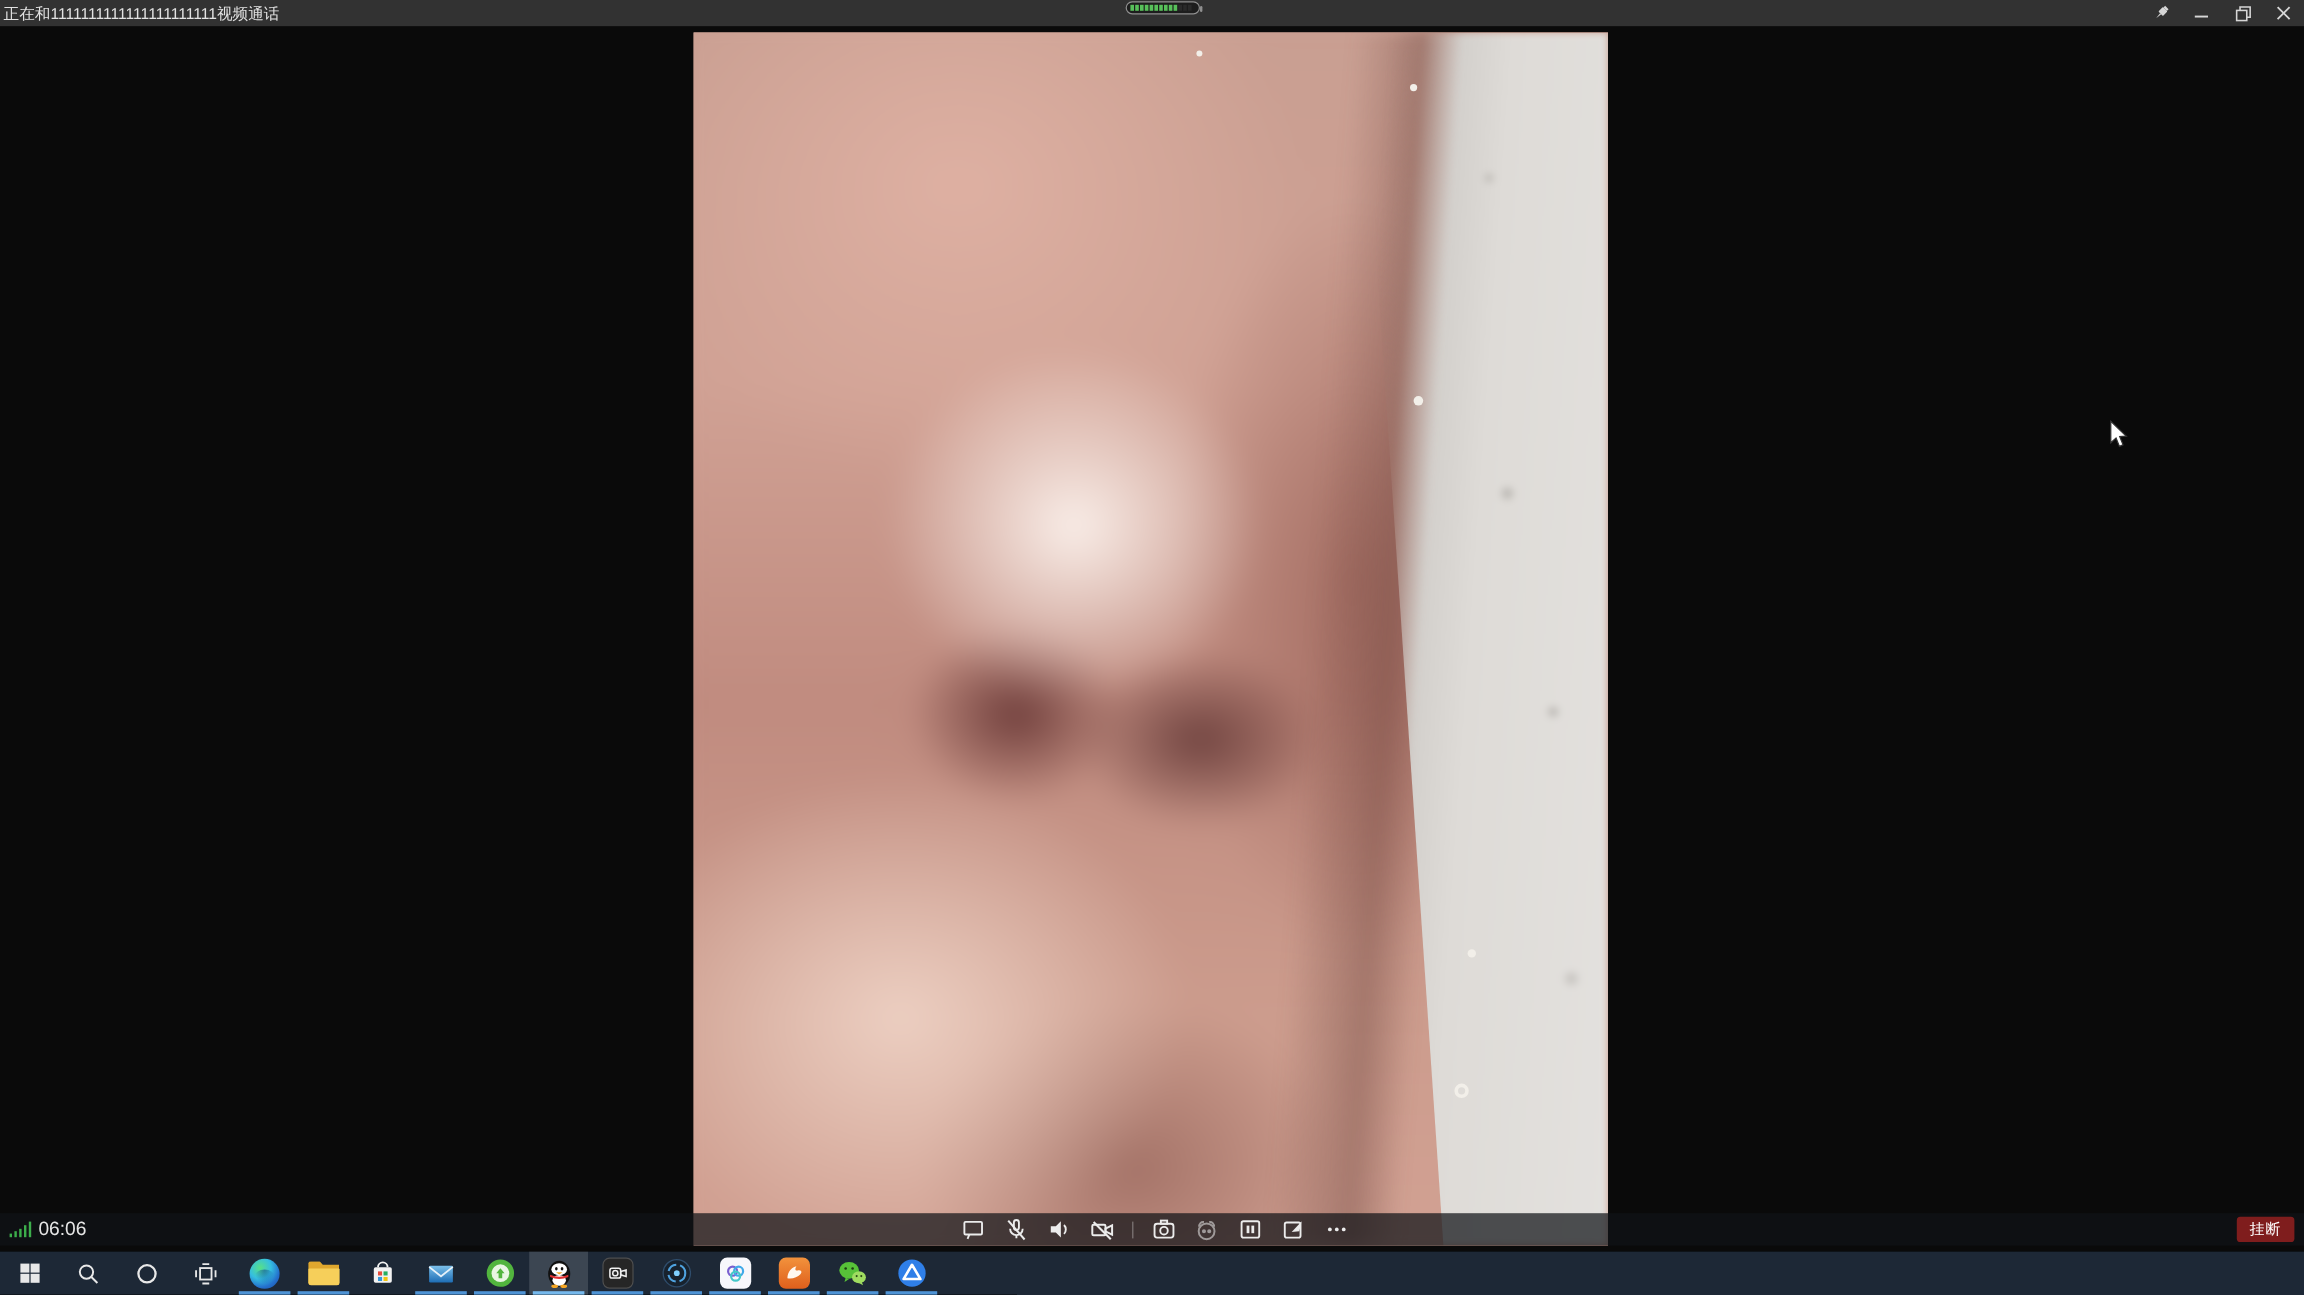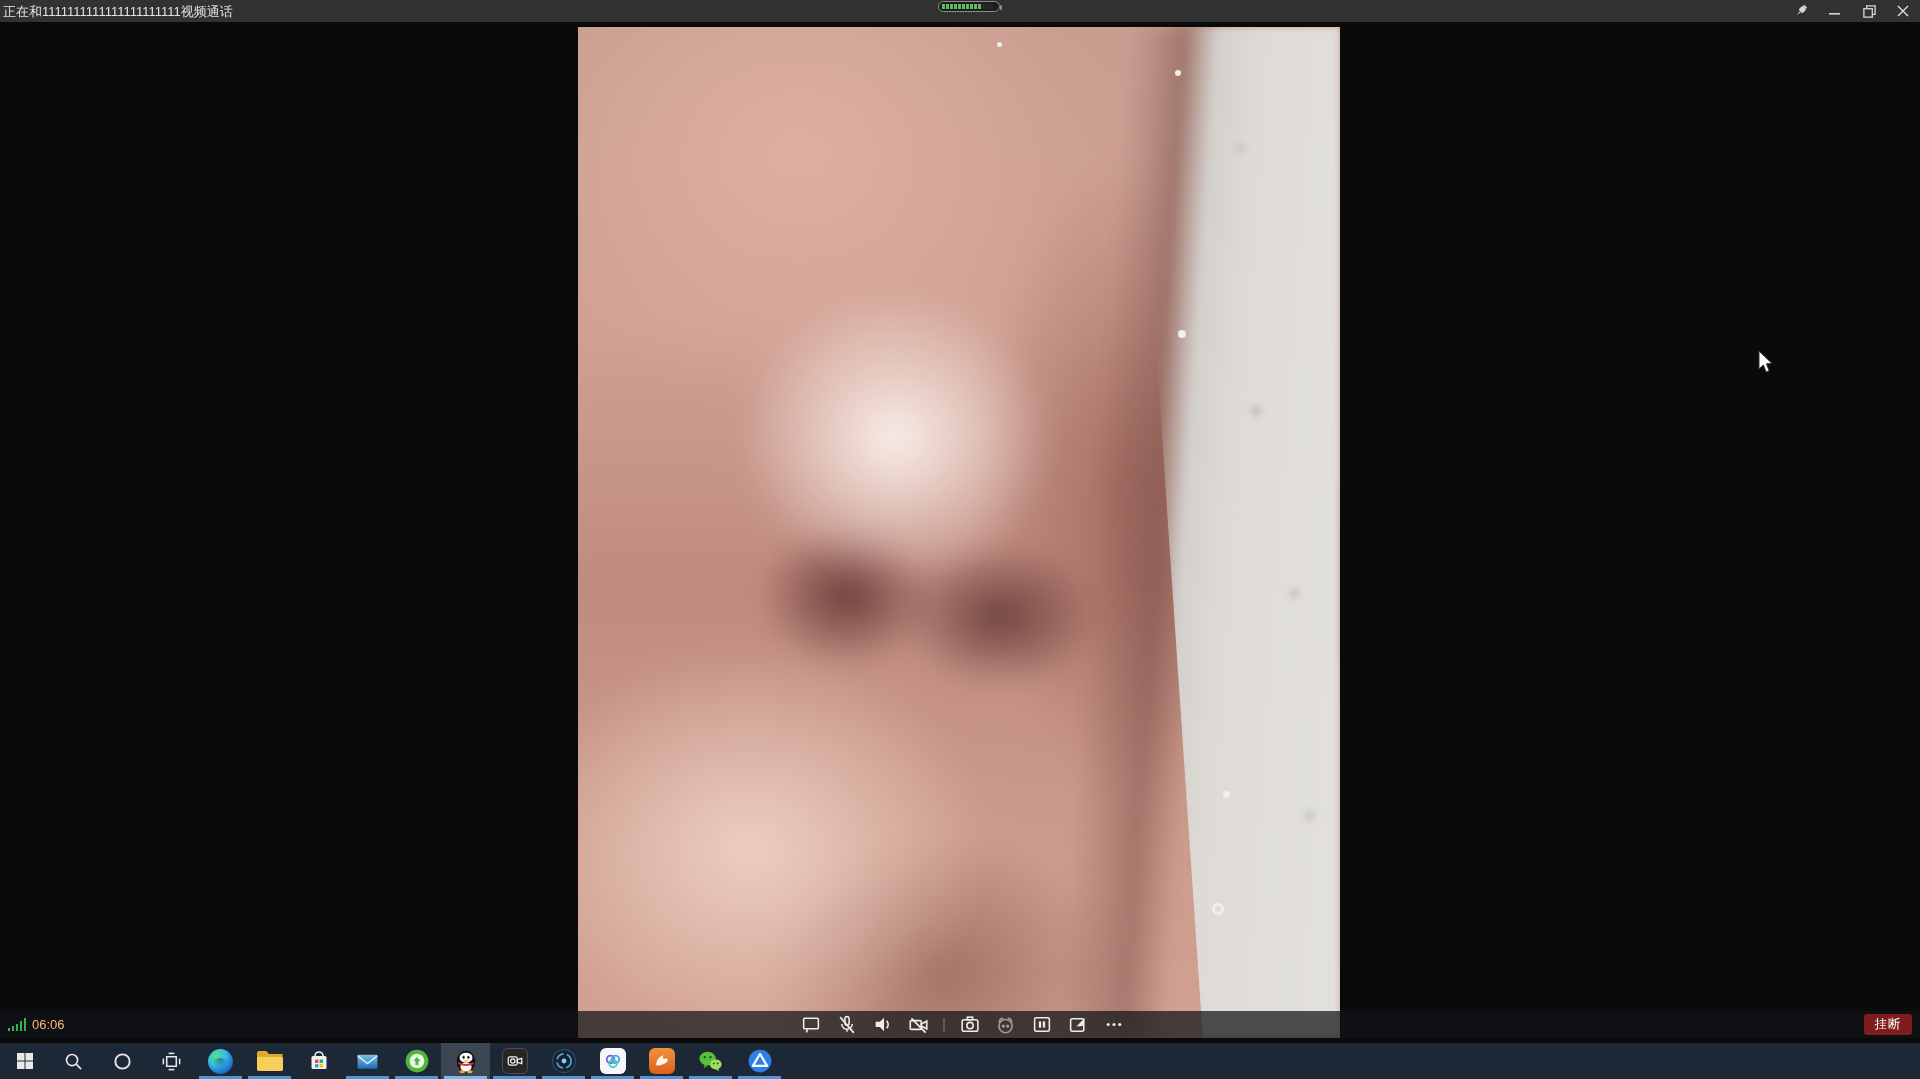--- a/index.html
+++ b/index.html
@@ -54,21 +54,21 @@
   .video .edge-shade { position:absolute; left:0; top:0; width:100%; height:100%;
     background:linear-gradient(94deg, rgba(0,0,0,0) 66%, rgba(90,50,45,0.35) 74%, rgba(0,0,0,0) 79%);
     filter:blur(6px); }
 
   
   .callbar { position:absolute; left:0; bottom:5px; width:1920px; height:27px;
              background:rgba(16,20,24,0.72); display:flex; align-items:center; }
   .call-left { position:absolute; left:8px; top:0; height:27px; display:flex; align-items:center; gap:6px; }
   .sigbars { display:flex; align-items:flex-end; gap:2px; height:13px; }
   .sigbars i { display:block; width:2px; background:#3cae4b; }
-  .duration { color:#fdba74; font-size:13px; }
+  .duration { color:#e5e5e5; font-size:16px; }
   .calltools { position:absolute; left:50%; top:0; transform:translateX(2px) translateX(-50%);
                height:27px; display:flex; align-items:center; gap:14px; }
   .ctool { width:22px; height:22px; display:flex; align-items:center; justify-content:center; cursor:pointer; }
   .ctool svg { display:block; }
   .ctool.dim { opacity:0.55; }
   .tool-divider { width:1px; height:14px; background:rgba(255,255,255,0.35); }
   .hangup { position:absolute; right:8px; top:3px; width:48px; height:21px; background:#7f1d1d;
             border:none; border-radius:3px; color:#fff; font-size:12.5px; line-height:21px;
             text-align:center; cursor:pointer; letter-spacing:1px; }
 

